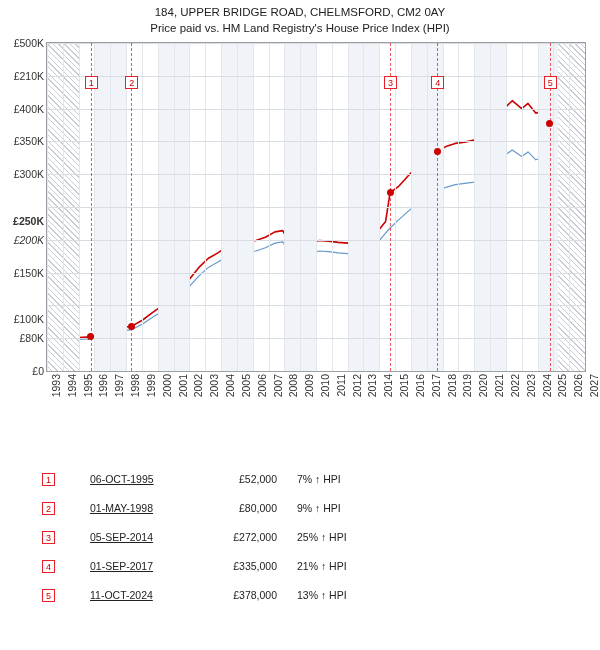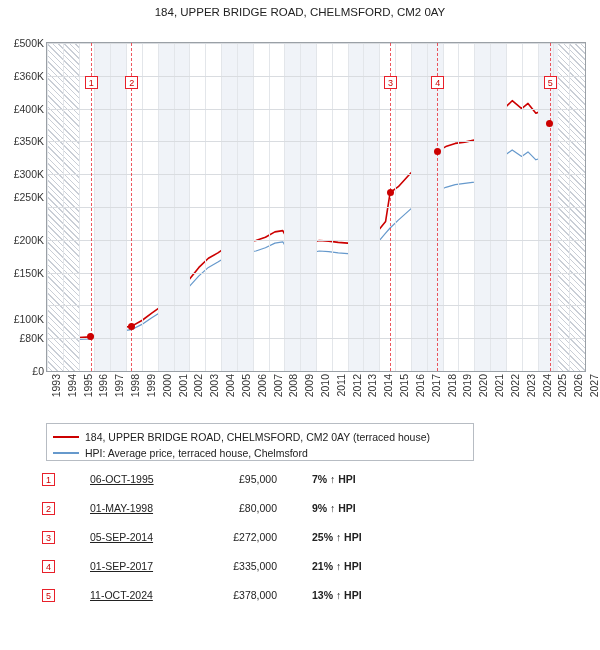--- a/index.html
+++ b/index.html
@@ -193,51 +193,52 @@
     border: 1px solid #e8202a;
     color: #c00;
     font-size: 9px;
     line-height: 12px;
     text-align: center;
     box-sizing: border-box;
     background: #fff;
   }
   .sale-date { position: absolute; left: 48px; top: 3px; text-decoration: underline; }
   .sale-price { position: absolute; left: 175px; top: 3px; width: 60px; text-align: right; }
-  .sale-delta { position: absolute; left: 270px; top: 3px; font-weight: bold; }
+  .sale-delta { position: absolute; left: 255px; top: 3px; }
 
   
   #footer {
     position: absolute;
     left: 46px;
     top: 620px;
     width: 540px;
     font-size: 9.5px;
     color: #4d4d4d;
     line-height: 12px;
   }
 </style>
 </head>
 <body>
 
 <div id="page">
 
   <div class="title" id="title1">184, UPPER BRIDGE ROAD, CHELMSFORD, CM2 0AY</div>
+  <div class="title" id="title2">Price paid vs. HM Land Registry's House Price Index (HPI)</div>
 
   <div id="ylabels">
       <div class="ylab" style="top: 329px;">£0</div>
       <div class="ylab" style="top: 296.2px;">£80K</div>
       <div class="ylab" style="top: 277px;">£100K</div>
       <div class="ylab" style="top: 230.6px;">£150K</div>
-      <div class="ylab" style="top: 197.8px;">£200K</div>
-      <div class="ylab" style="top: 155px;">£250K</div>
+      <div class="ylab" style="top: 197.8px; font-style: italic;">£200K</div>
+      <div class="ylab" style="top: 179px; font-weight: bold;">£250K</div>
       <div class="ylab" style="top: 132.2px;">£300K</div>
       <div class="ylab" style="top: 99.4px;">£350K</div>
       <div class="ylab" style="top: 66.6px;">£400K</div>
-      <div class="ylab" style="top: 33.8px;">£360K</div>
+      <div class="ylab" style="top: 33.8px;">£210K</div>
       <div class="ylab" style="top: 1px;">£500K</div>
     </div>
 
   <div id="plot">
     <svg id="svg" width="538" height="328" viewBox="0 0 538 328" preserveAspectRatio="none" style="position:absolute;left:0;top:0;">
         <polyline points="31.6,296.5 43.7,295.9 50.6,294.5 60.1,292.6 69.6,289.3 79.1,287.3 84.3,286.7 94.9,281.4 104.4,274.9 113.9,269.0 123.4,261.7 132.9,253.2 142.4,243.4 151.9,232.9 161.4,224.4 170.9,219.1 180.4,213.2 189.9,209.9 199.4,209.3 208.9,208.0 218.4,204.7 227.9,200.1 235.8,198.8 242.1,209.9 250.0,222.4 256.3,219.1 264.3,209.9 272.2,208.0 281.7,208.6 291.2,209.9 300.6,210.6 310.1,208.6 319.6,206.0 329.1,201.4 338.6,190.2 343.1,185.0 351.3,177.1 360.8,168.6 370.3,160.1 379.8,153.5 390.4,148.3 398.8,144.3 408.2,141.7 417.7,140.4 427.2,139.1 436.7,133.8 446.2,124.0 455.7,114.1 465.2,106.9 474.7,113.5 481.0,108.9 488.9,116.8 496.9,114.1 502.9,111.5 509.5,104.3" fill="none" stroke="#6699cc" stroke-width="1.2" stroke-linejoin="round"></polyline>
         <polyline points="31.6,294.5 43.7,293.9 50.6,292.6 60.1,290.0 69.6,286.7 79.1,284.0 84.3,283.4 94.9,277.5 104.4,270.3 113.9,263.7 123.4,255.8 132.9,246.7 142.4,236.2 151.9,224.4 161.4,215.2 170.9,209.9 180.4,203.4 189.9,199.4 199.4,198.8 208.9,197.5 218.4,194.2 227.9,188.9 235.8,187.6 242.1,199.4 250.0,213.2 256.3,209.9 264.3,199.4 272.2,197.5 281.7,198.1 291.2,199.4 300.6,200.1 310.1,198.1 319.6,195.5 329.1,190.2 338.6,178.4 343.1,149.6 351.3,143.7 360.8,133.2 370.3,123.3 379.8,114.8 390.4,108.2 398.8,103.6 408.2,100.4 417.7,99.1 427.2,97.1 436.7,90.5 446.2,78.7 455.7,66.9 465.2,57.7 474.7,65.6 481.0,60.4 488.9,70.2 496.9,66.9 502.9,80.0 509.5,76.1" fill="none" stroke="#cc0000" stroke-width="1.6" stroke-linejoin="round"></polyline>
       </svg>
   <div class="band" style="left: 47.4706px; width: 31.6471px;"></div>
       <div class="band" style="left: 110.765px; width: 31.6471px;"></div>
@@ -343,30 +344,26 @@
       <div class="xlab" style="left: 431.235px;">2020</div>
       <div class="xlab" style="left: 447.059px;">2021</div>
       <div class="xlab" style="left: 462.882px;">2022</div>
       <div class="xlab" style="left: 478.706px;">2023</div>
       <div class="xlab" style="left: 494.529px;">2024</div>
       <div class="xlab" style="left: 510.353px;">2025</div>
       <div class="xlab" style="left: 526.176px;">2026</div>
       <div class="xlab" style="left: 542px;">2027</div>
     </div>
 
-  <div id="legend">
-      <div class="legend-row" style="top: 6px;"><span class="legend-swatch" style="border-top-color: rgb(204, 0, 0);"></span><span class="legend-text">184, UPPER BRIDGE ROAD, CHELMSFORD, CM2 0AY (terraced house)</span></div>
-      <div class="legend-row" style="top: 22px;"><span class="legend-swatch" style="border-top-color: rgb(102, 153, 204);"></span><span class="legend-text">HPI: Average price, terraced house, Chelmsford</span></div>
-    </div>
 
   <div id="saletable">
       <div class="sale-row">
         <div class="sale-num">1</div>
         <div class="sale-date">06-OCT-1995</div>
-        <div class="sale-price">£95,000</div>
+        <div class="sale-price">£52,000</div>
         <div class="sale-delta">7% ↑ HPI</div>
       </div>
       <div class="sale-row">
         <div class="sale-num">2</div>
         <div class="sale-date">01-MAY-1998</div>
         <div class="sale-price">£80,000</div>
         <div class="sale-delta">9% ↑ HPI</div>
       </div>
       <div class="sale-row">
         <div class="sale-num">3</div>

